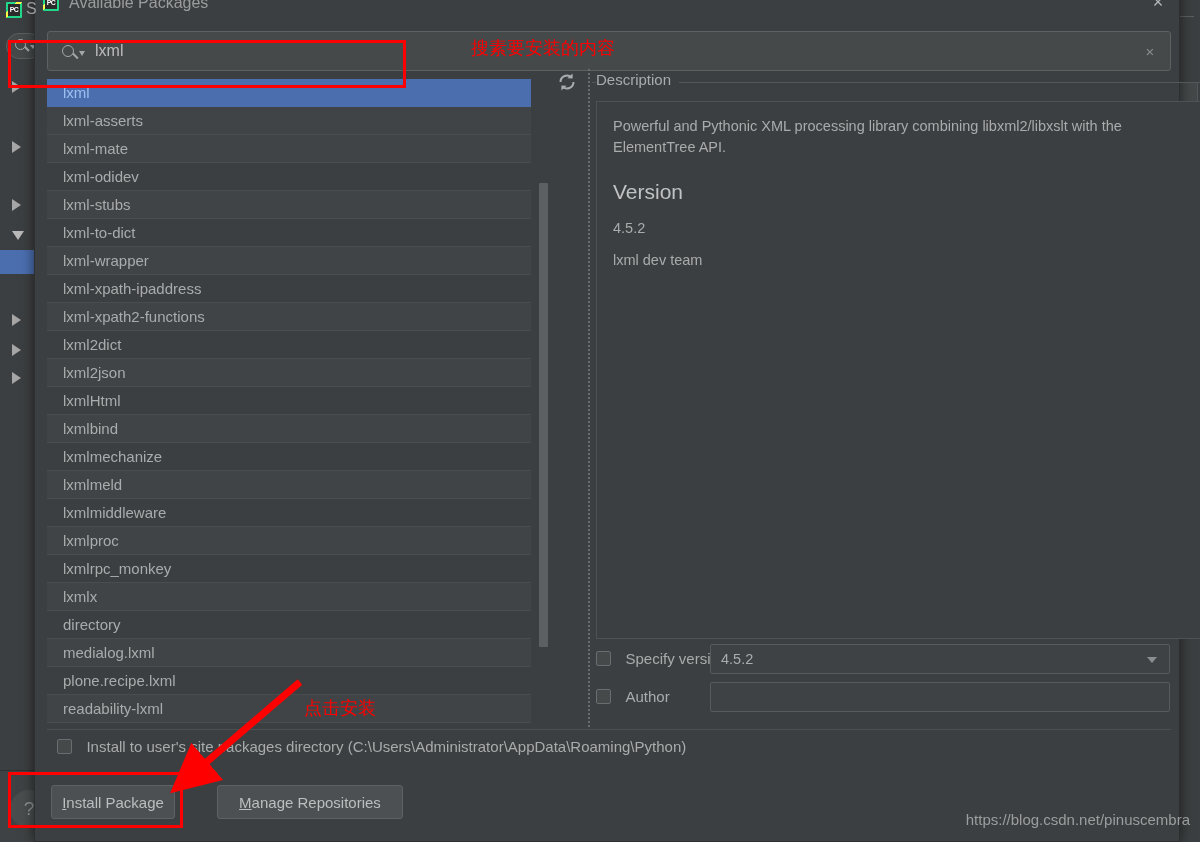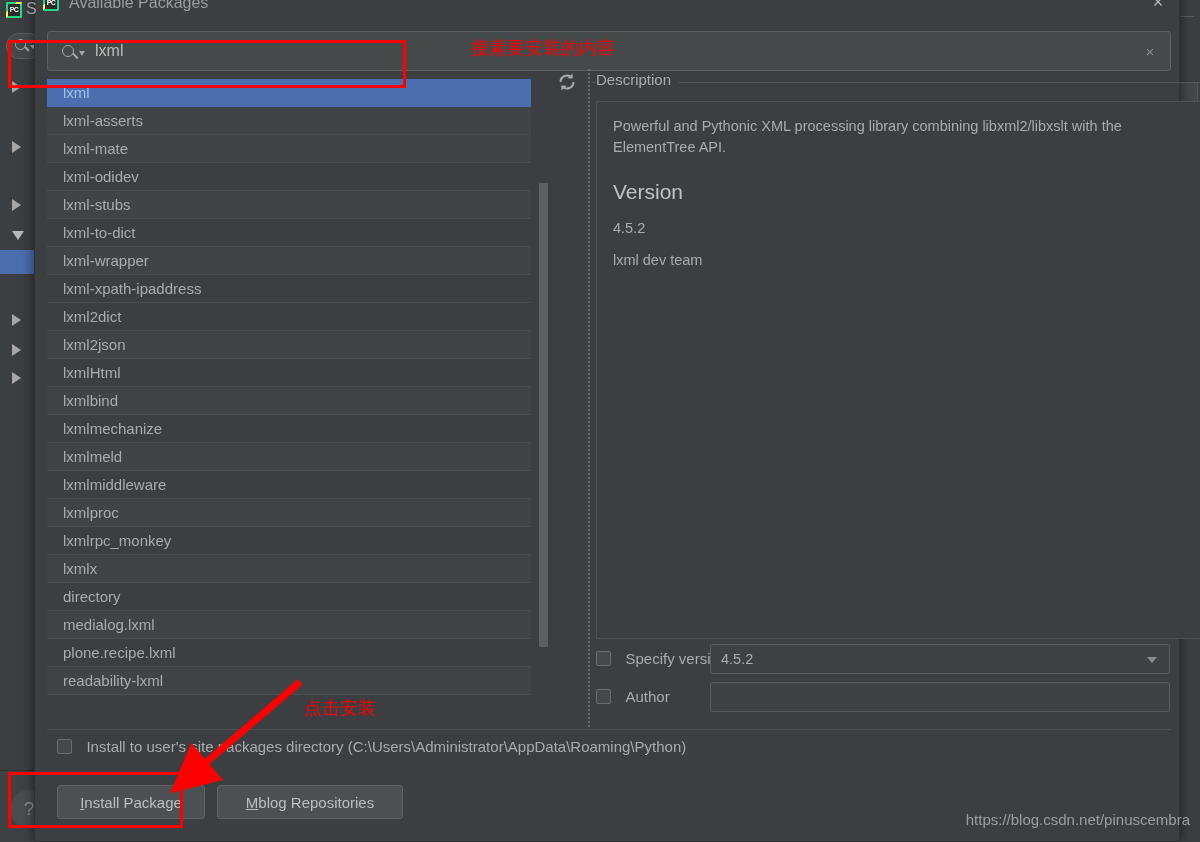--- a/index.html
+++ b/index.html
@@ -343,20 +343,21 @@
 
     <div class="list-wrap" id="pkg-list">
         <div class="pkg-row odd sel">lxml</div>
         <div class="pkg-row even">lxml-asserts</div>
         <div class="pkg-row even">lxml-mate</div>
         <div class="pkg-row odd">lxml-odidev</div>
         <div class="pkg-row even">lxml-stubs</div>
         <div class="pkg-row odd">lxml-to-dict</div>
         <div class="pkg-row even">lxml-wrapper</div>
         <div class="pkg-row odd">lxml-xpath-ipaddress</div>
+        <div class="pkg-row even">lxml-xpath2-functions</div>
         <div class="pkg-row odd">lxml2dict</div>
         <div class="pkg-row even">lxml2json</div>
         <div class="pkg-row odd">lxmlHtml</div>
         <div class="pkg-row even">lxmlbind</div>
         <div class="pkg-row odd">lxmlmechanize</div>
         <div class="pkg-row even">lxmlmeld</div>
         <div class="pkg-row odd">lxmlmiddleware</div>
         <div class="pkg-row even">lxmlproc</div>
         <div class="pkg-row odd">lxmlrpc_monkey</div>
         <div class="pkg-row even">lxmlx</div>
@@ -571,25 +572,25 @@
     <div class="opt-input" style="left:675px; top:695px; width:460px;">
       <span></span>
     </div>
 
     <div class="bottom-sep"></div>
     <div class="userdir-row">
       <span class="cb"></span>
       <span class="userdir-label">Install to user's site packages directory (C:\Users\Administrator\AppData\Roaming\Python)</span>
     </div>
 
-    <div class="btn" style="left:22px; top:798px; width:148px;">
+    <div class="btn" style="left:16px; top:798px; width:124px;">
       <span><u>I</u><span>nstall Package</span></span>
     </div>
     <div class="btn" style="left:182px; top:798px; width:186px;">
-      <span><u>M</u><span>blog Repositories</span></span>
+      <span><u>M</u><span>anage Repositories</span></span>
     </div>
   </div>
 
   <div class="hl-search"></div>
   <div class="annot-search">搜素要安装的内容</div>
 
   <div class="hl-install"></div>
   <div class="annot-install">点击安装</div>
 
   <svg class="arrow-svg" width="1200" height="842">

